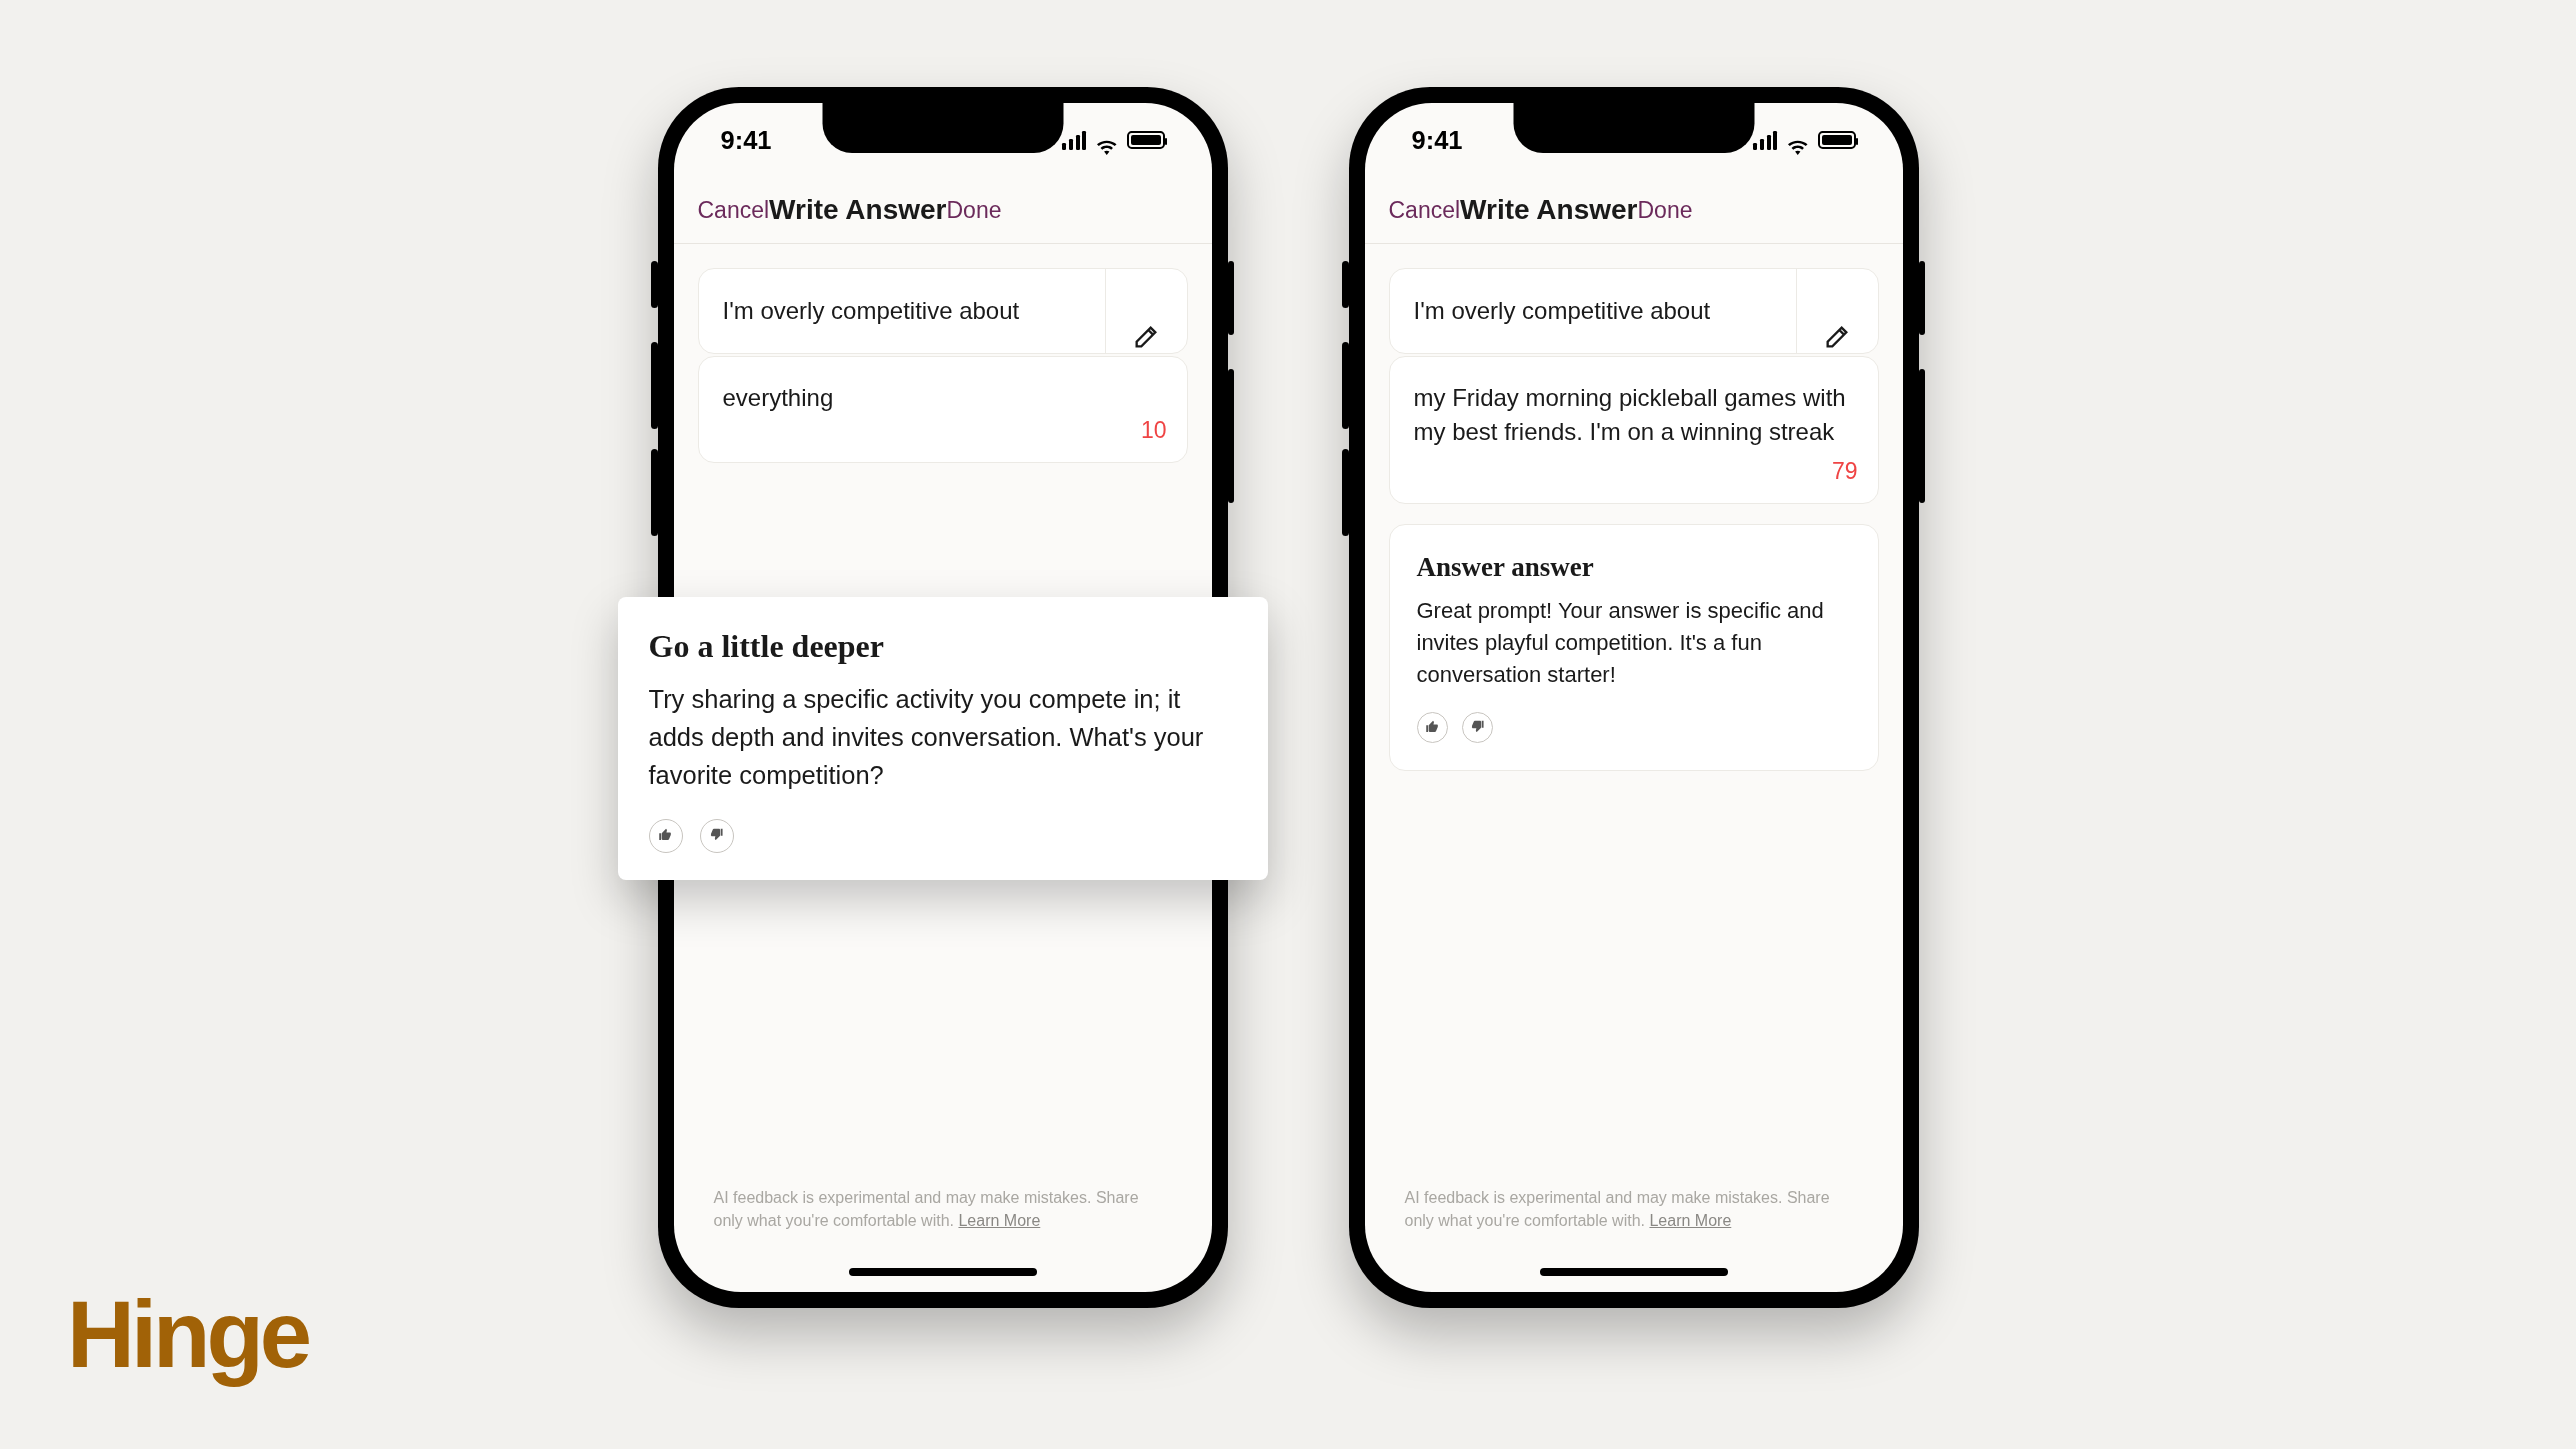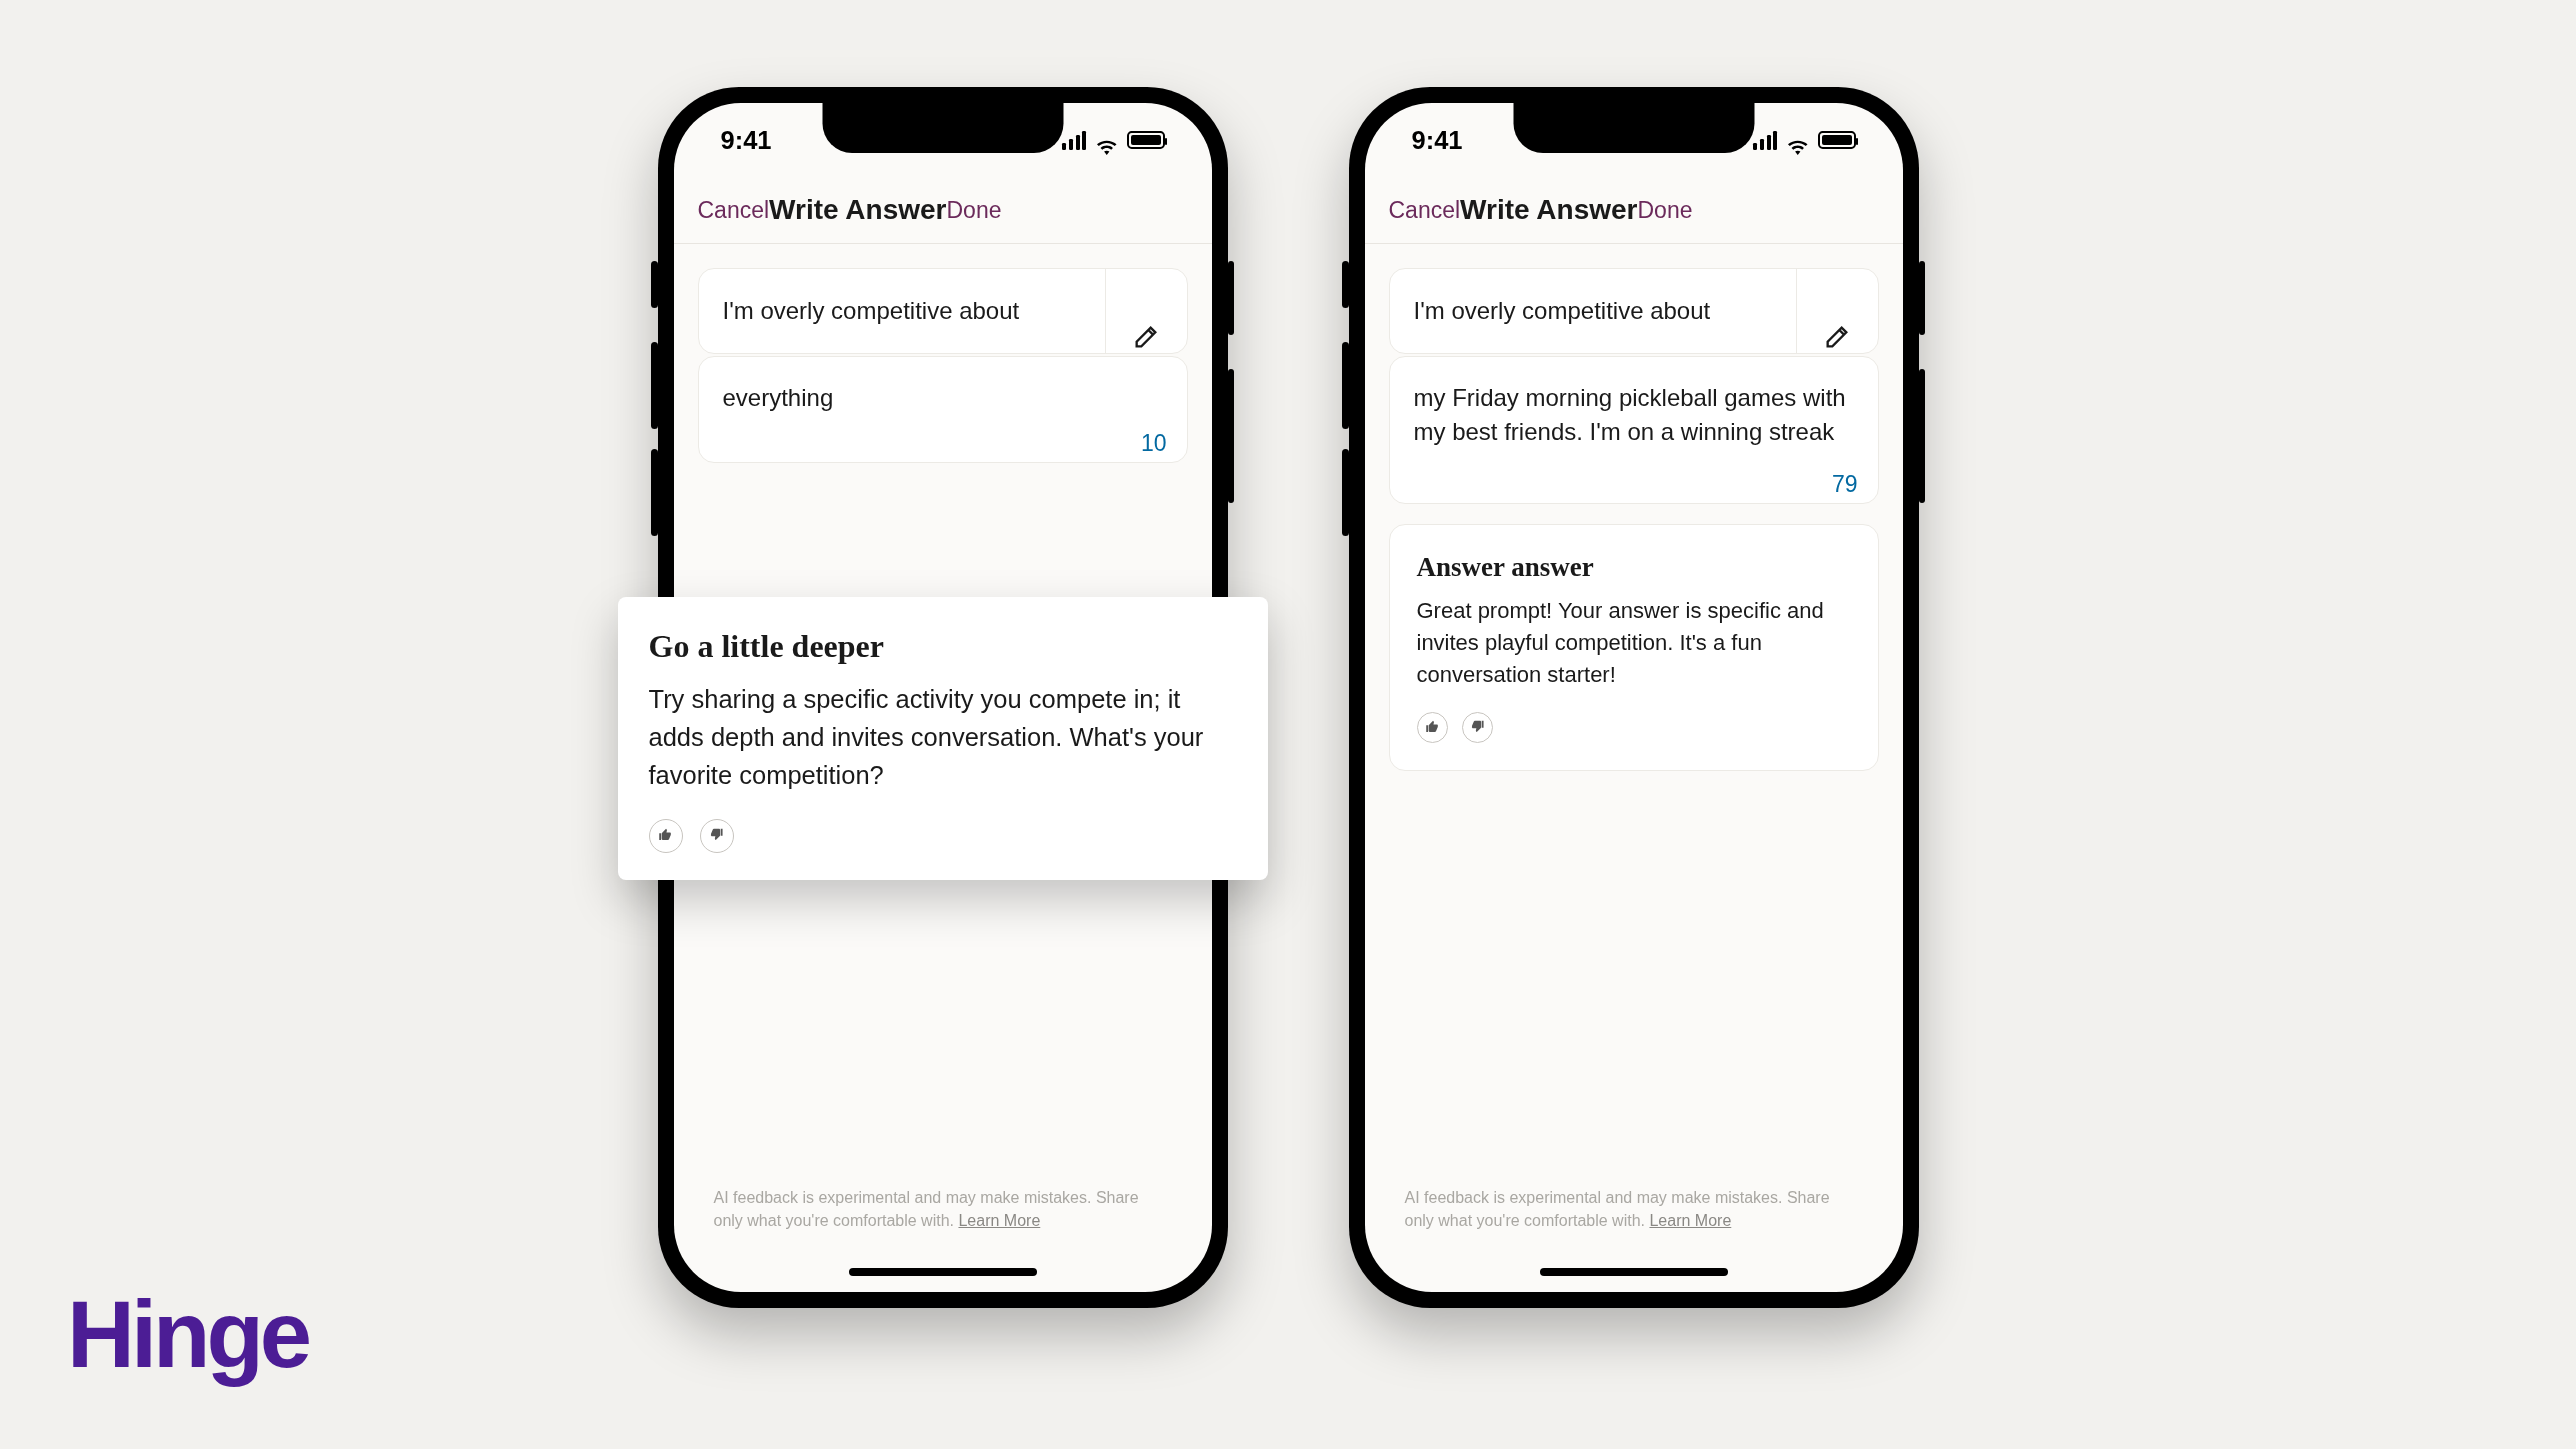--- a/index.html
+++ b/index.html
@@ -129,22 +129,22 @@
   }
   .edit-btn svg{width:28px;height:28px;stroke:#1a1a1a;stroke-width:2;fill:none;}
 
   .answer-card {
     padding:24px;
     position:relative;
     min-height:107px;
   }
   .answer-text { font-size:24px; color:#1a1a1a; line-height:1.4; }
   .char-count {
-    position:absolute; right:20px; bottom:5px;
-    font-size:23px; color:#0369a1;
+    position:absolute; right:20px; bottom:18px;
+    font-size:23px; color:#ef4444;
   }
 
   .feedback-card {
     margin-top:20px;
     padding:27px;
   }
   .fb-title {
     font-family: Georgia, "Times New Roman", serif;
     font-weight:700; font-size:27px; color:#1a1a1a;
     margin-bottom:12px;
@@ -184,21 +184,21 @@
     position:absolute; bottom:16px; left:50%; transform:translateX(-50%);
     width:188px; height:8px; background:#000; border-radius:6.7px;
   }
 
   .logo {
     position:absolute;
     left:67px; bottom:60px;
     font-size:94px;
     font-weight:700;
     letter-spacing:-4px;
-    color:#4c1d95;
+    color:#a16207;
     font-family: -apple-system, "Helvetica Neue", Arial, sans-serif;
   }
 </style>
 </head>
 <body>
 
 <div class="stage">
 
   <div class="phone">
     <div class="lbtn1"></div>

